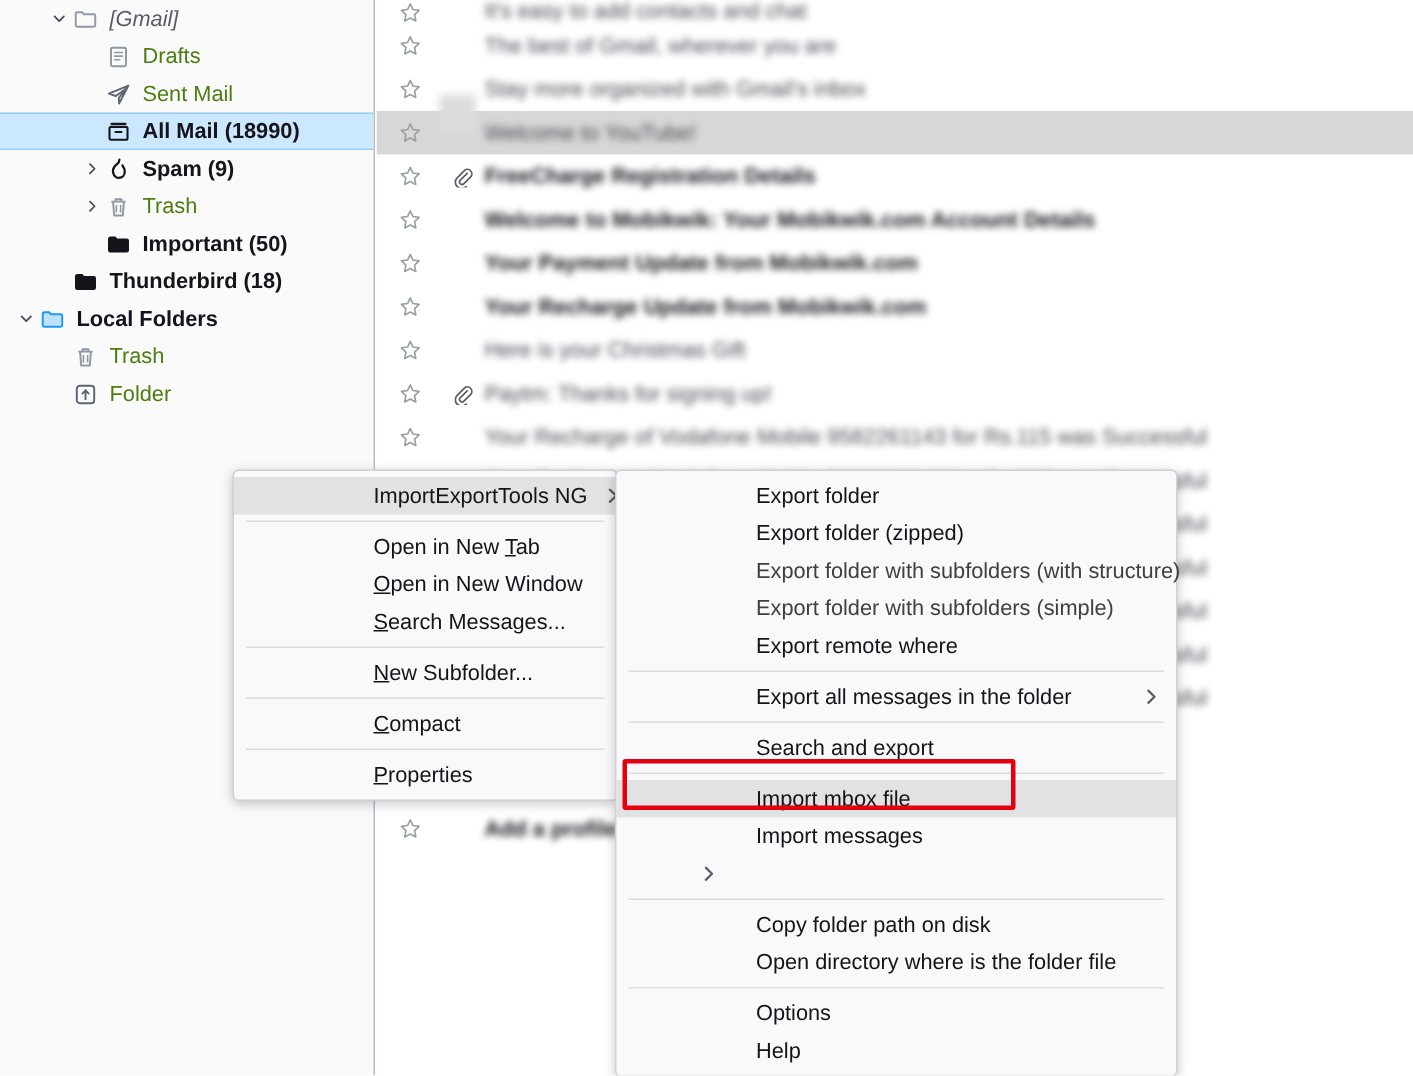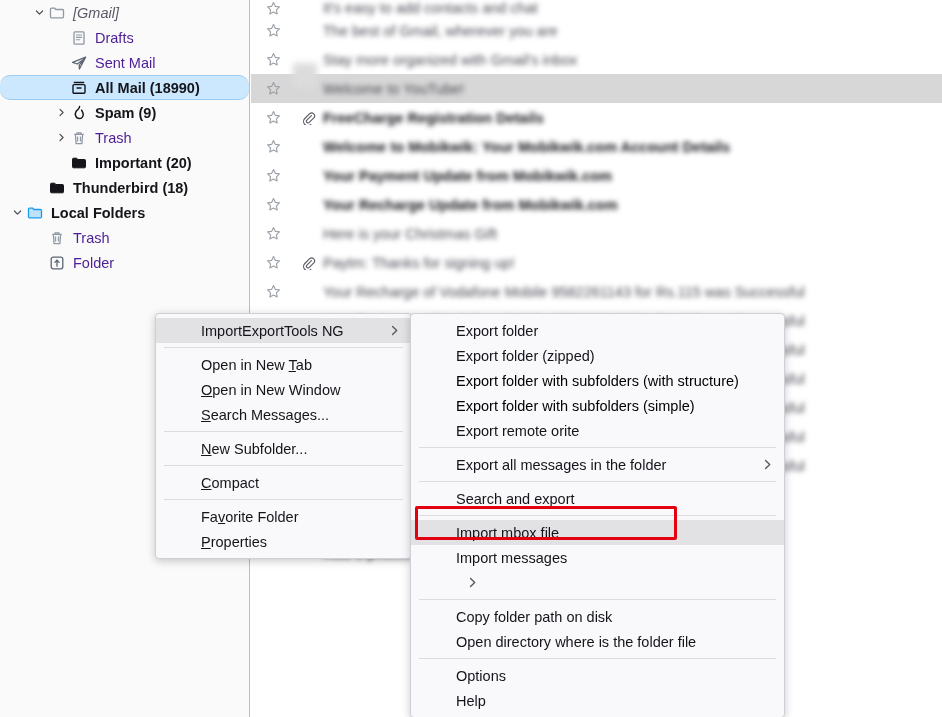--- a/index.html
+++ b/index.html
@@ -33,39 +33,38 @@
     font-size: 14.5px;
     color: #15141a;
     white-space: nowrap;
     box-sizing: border-box;
   }
   .folder-row.selected {
     background: #cce8ff;
     border-top: 1px solid #9ccdf0;
     border-bottom: 1px solid #9ccdf0;
     width: 249px;
-    border-radius: 10px;
   }
   .twisty {
     width: 14px; flex: 0 0 14px;
     display: flex; align-items: center; justify-content: center;
     color: #5b5b66;
     font-size: 13px;
     line-height: 1;
   }
   .twisty svg { display:block; }
   .fi {
     width: 22px; flex: 0 0 22px;
     display: flex; align-items: center; justify-content: center;
   }
   .fi svg { display: block; }
   .flabel { padding-left: 5px; }
   .flabel.bold { font-weight: bold; }
   .flabel.italic { font-style: italic; color: #5b5b66; }
-  .flabel.dim { color: #4c1d95; }
+  .flabel.dim { color: #4d7c0f; }
 
   
   #message-pane {
     position: absolute;
     left: 251px; top: 0;
     width: 691px; height: 717px;
     background: #ffffff;
     overflow: hidden;
   }
   .msg-row {
@@ -124,22 +123,22 @@
     position: relative;
     display: flex;
     align-items: center;
     height: 25px;
     padding: 0 10px 0 45px;
     white-space: nowrap;
     box-sizing: border-box;
     cursor: default;
   }
   .menu-item.hover { background: #e2e2e5; }
-  .menu-item.disabled { color: #000000; }
-  .menu-item .label { flex: 1 1 auto; }
+  .menu-item.disabled { color: #404040; }
+  .menu-item .label { flex: 1 1 auto; margin-left: 48px; }
   .menu-item .chev {
     flex: 0 0 auto;
     margin-left: 10px;
     color: #5b5b66;
     display: flex; align-items: center;
   }
   .menu-sep {
     height: 1px;
     background: #dcdce0;
     margin: 4px 8px;
@@ -240,21 +239,21 @@
         <span class="flabel dim">Trash</span>
       </div>
       <div class="folder-row">
         <span style="flex: 0 0 auto; width: 54px;"></span>
         <span class="twisty"></span>
         <span class="fi">
           <svg width="16" height="16" viewBox="0 0 16 16">
             <path d="M1.5 4.2a1 1 0 0 1 1-1h3.2l1.2 1.3h6.6a1 1 0 0 1 1 1v6.3a1 1 0 0 1-1 1H2.5a1 1 0 0 1-1-1z" fill="#15141a" stroke="#15141a" stroke-width="1"></path>
           </svg>
         </span>
-        <span class="flabel bold">Important (20)</span>
+        <span class="flabel bold">Important (50)</span>
       </div>
       <div class="folder-row">
         <span style="flex: 0 0 auto; width: 32px;"></span>
         <span class="twisty"></span>
         <span class="fi">
           <svg width="16" height="16" viewBox="0 0 16 16">
             <path d="M1.5 4.2a1 1 0 0 1 1-1h3.2l1.2 1.3h6.6a1 1 0 0 1 1 1v6.3a1 1 0 0 1-1 1H2.5a1 1 0 0 1-1-1z" fill="#15141a" stroke="#15141a" stroke-width="1"></path>
           </svg>
         </span>
         <span class="flabel bold">Thunderbird (18)</span>
@@ -519,42 +518,39 @@
       <div class="menu-sep"></div>
       <div class="menu-item">
         <span class="label"><u>N</u>ew Subfolder...</span>
       </div>
       <div class="menu-sep"></div>
       <div class="menu-item">
         <span class="label"><u>C</u>ompact</span>
       </div>
       <div class="menu-sep"></div>
       <div class="menu-item">
-        <span class="label">Fa<u>v</u>orite Folder</span>
-      </div>
-      <div class="menu-item">
         <span class="label"><u>P</u>roperties</span>
       </div>
     </div>
 
   <div class="menu" id="iet-submenu">
       <div class="menu-item">
         <span class="label">Export folder</span>
       </div>
       <div class="menu-item">
         <span class="label">Export folder (zipped)</span>
       </div>
       <div class="menu-item disabled">
         <span class="label">Export folder with subfolders (with structure)</span>
       </div>
       <div class="menu-item disabled">
         <span class="label">Export folder with subfolders (simple)</span>
       </div>
       <div class="menu-item">
-        <span class="label">Export remote orite</span>
+        <span class="label">Export remote where</span>
       </div>
       <div class="menu-sep"></div>
       <div class="menu-item">
         <span class="label">Export all messages in the folder</span>
         <span class="chev">
           <svg width="13" height="13" viewBox="0 0 16 16">
             <path d="M5.6 3 10.7 8l-5.1 5" fill="none" stroke="#5b5b66" stroke-width="1.8" stroke-linecap="round" stroke-linejoin="round"></path>
           </svg>
         </span>
       </div>

